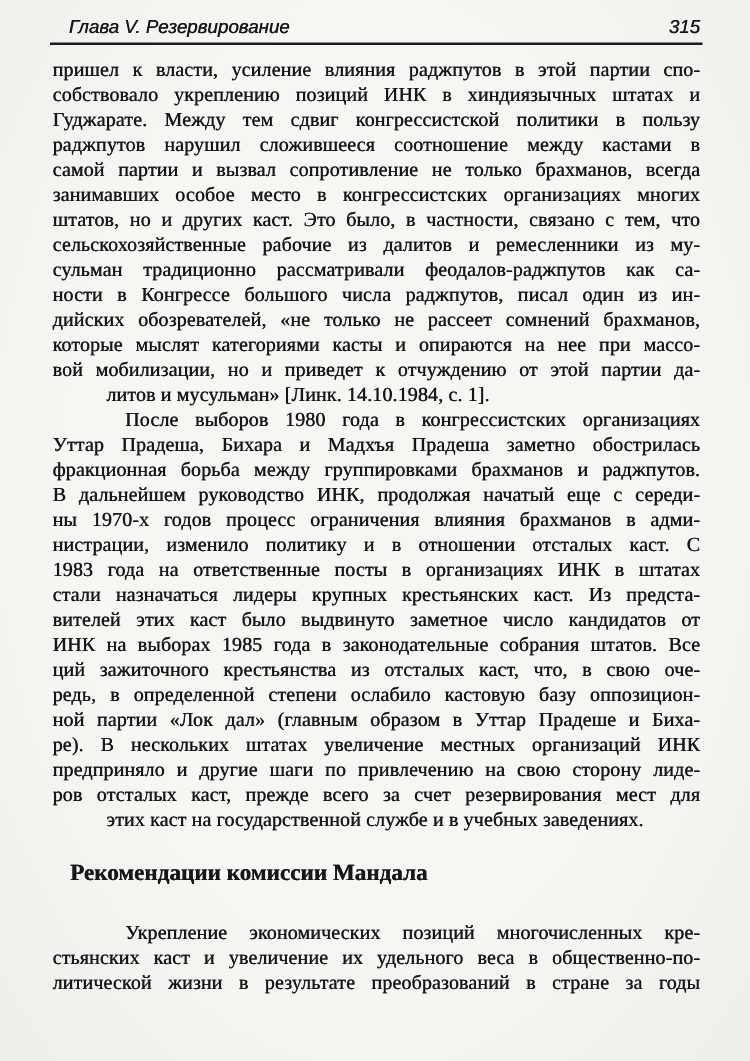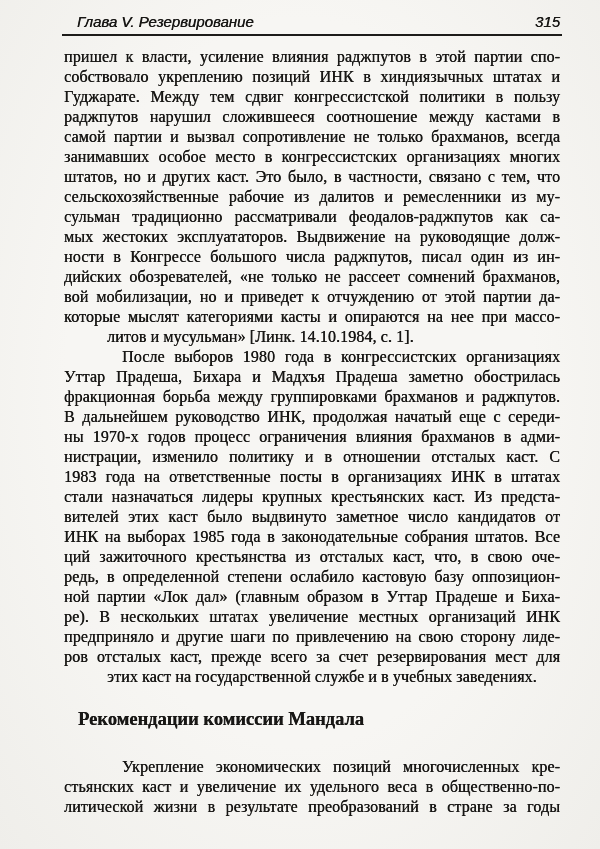--- a/index.html
+++ b/index.html
@@ -1,20 +1,20 @@
 <!DOCTYPE html>
 <html><head>
 <meta charset="utf-8">
 <style>
   html,body { margin:0; padding:0; background:#e8e7e3; }
   .page {
     position:relative;
     width:600px; height:849px;
     box-sizing:border-box;
-    padding:13px 40px 0 64px;
+    padding:13px 40px 0 42px;
     background:radial-gradient(ellipse at 50% 45%, #f7f6f3 55%, #efeeea 100%);
     color:#181715;
     font-family:"Liberation Serif","DejaVu Serif",serif;
     overflow:hidden;
   }
   .running-header {
     display:flex; justify-content:space-between; align-items:baseline;
     font-family:"Liberation Sans","DejaVu Sans",sans-serif;
     font-style:italic;
     font-size:15px; line-height:18px;
@@ -60,25 +60,24 @@
       <div>
         <div class="line">пришел к власти, усиление влияния раджпутов в этой партии спо-</div>
         <div class="line">собствовало укреплению позиций ИНК в хиндиязычных штатах и</div>
         <div class="line">Гуджарате. Между тем сдвиг конгрессистской политики в пользу</div>
         <div class="line">раджпутов нарушил сложившееся соотношение между кастами в</div>
         <div class="line">самой партии и вызвал сопротивление не только брахманов, всегда</div>
         <div class="line">занимавших особое место в конгрессистских организациях многих</div>
         <div class="line">штатов, но и других каст. Это было, в частности, связано с тем, что</div>
         <div class="line">сельскохозяйственные рабочие из далитов и ремесленники из му-</div>
         <div class="line">сульман традиционно рассматривали феодалов-раджпутов как са-</div>
-        <div class="line">мых жестоких эксплуататоров. Выдвижение на руководящие долж-</div>
         <div class="line">ности в Конгрессе большого числа раджпутов, писал один из ин-</div>
         <div class="line">дийских обозревателей, «не только не рассеет сомнений брахманов,</div>
+        <div class="line">которые мыслят категориями касты и опираются на нее при массо-</div>
         <div class="line">вой мобилизации, но и приведет к отчуждению от этой партии да-</div>
-        <div class="line">которые мыслят категориями касты и опираются на нее при массо-</div>
         <div class="line nojust">литов и мусульман» [Линк. 14.10.1984, с. 1].</div>
       </div>
       <div>
         <div class="line indent">После выборов 1980 года в конгрессистских организациях</div>
         <div class="line">Уттар Прадеша, Бихара и Мадхъя Прадеша заметно обострилась</div>
         <div class="line">фракционная борьба между группировками брахманов и раджпутов.</div>
         <div class="line">В дальнейшем руководство ИНК, продолжая начатый еще с середи-</div>
         <div class="line">ны 1970-х годов процесс ограничения влияния брахманов в адми-</div>
         <div class="line">нистрации, изменило политику и в отношении отсталых каст. С</div>
         <div class="line">1983 года на ответственные посты в организациях ИНК в штатах</div>

